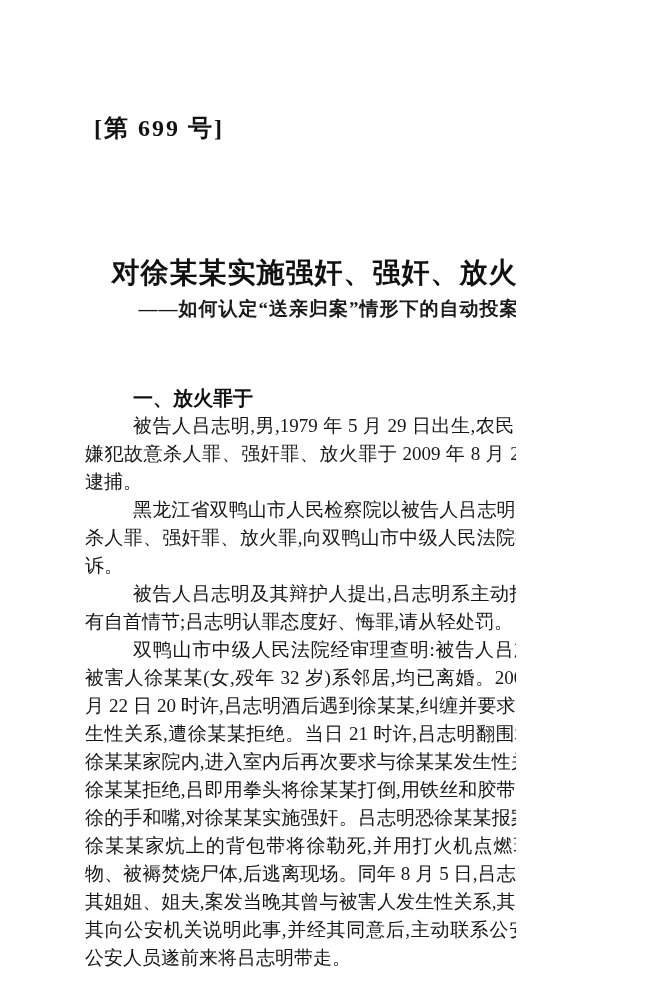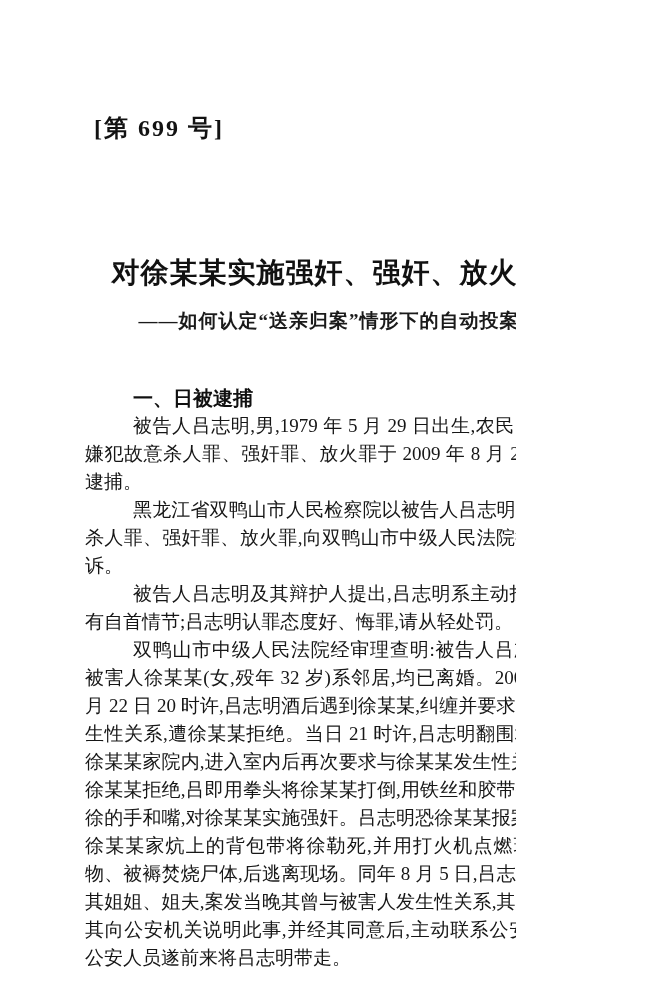--- a/index.html
+++ b/index.html
@@ -33,21 +33,21 @@
     margin: 0;
     text-align: center;
     font-size: 28px;
     font-weight: bold;
     letter-spacing: 1px;
     color: #111111;
   }
   .subtitle {
     position: absolute;
     left: 85px;
-    top: 308px;
+    top: 296px;
     width: 488px;
     text-align: center;
     font-size: 19px;
     font-weight: 600;
     letter-spacing: 1px;
     color: #1a1a1a;
   }
   .body-block {
     position: absolute;
     left: 85px;
@@ -86,21 +86,21 @@
 
 <div class="page">
 
   <div class="case-number">[第 699 号]</div>
 
   <h1 class="title">对徐某某实施强奸、强奸、放火案</h1>
 
   <div class="subtitle">——如何认定“送亲归案”情形下的自动投案</div>
 
   <div class="body-block">
-    <h2 class="section-heading">一、日被逮捕</h2>
+    <h2 class="section-heading">一、放火罪于</h2>
 
     <p class="para">被告人吕志明,男,1979 年 5 月 29 日出生,农民。因涉嫌犯故意杀人罪、强奸罪、放火罪于 2009 年 8 月 20 日被逮捕。</p>
 
     <p class="para">黑龙江省双鸭山市人民检察院以被告人吕志明犯故意杀人罪、强奸罪、放火罪,向双鸭山市中级人民法院提起公诉。</p>
 
     <p class="para">被告人吕志明及其辩护人提出,吕志明系主动投案,具有自首情节;吕志明认罪态度好、悔罪,请从轻处罚。</p>
 
     <p class="para">双鸭山市中级人民法院经审理查明:被告人吕志明与被害人徐某某(女,殁年 32 岁)系邻居,均已离婚。2009 年 7 月 22 日 20 时许,吕志明酒后遇到徐某某,纠缠并要求与其发生性关系,遭徐某某拒绝。当日 21 时许,吕志明翻围墙跳进徐某某家院内,进入室内后再次要求与徐某某发生性关系,被徐某某拒绝,吕即用拳头将徐某某打倒,用铁丝和胶带捆、缠徐的手和嘴,对徐某某实施强奸。吕志明恐徐某某报案,便用徐某某家炕上的背包带将徐勒死,并用打火机点燃现场衣物、被褥焚烧尸体,后逃离现场。同年 8 月 5 日,吕志明告知其姐姐、姐夫,案发当晚其曾与被害人发生性关系,其姐夫让其向公安机关说明此事,并经其同意后,主动联系公安机关,公安人员遂前来将吕志明带走。</p>
   </div>
 

